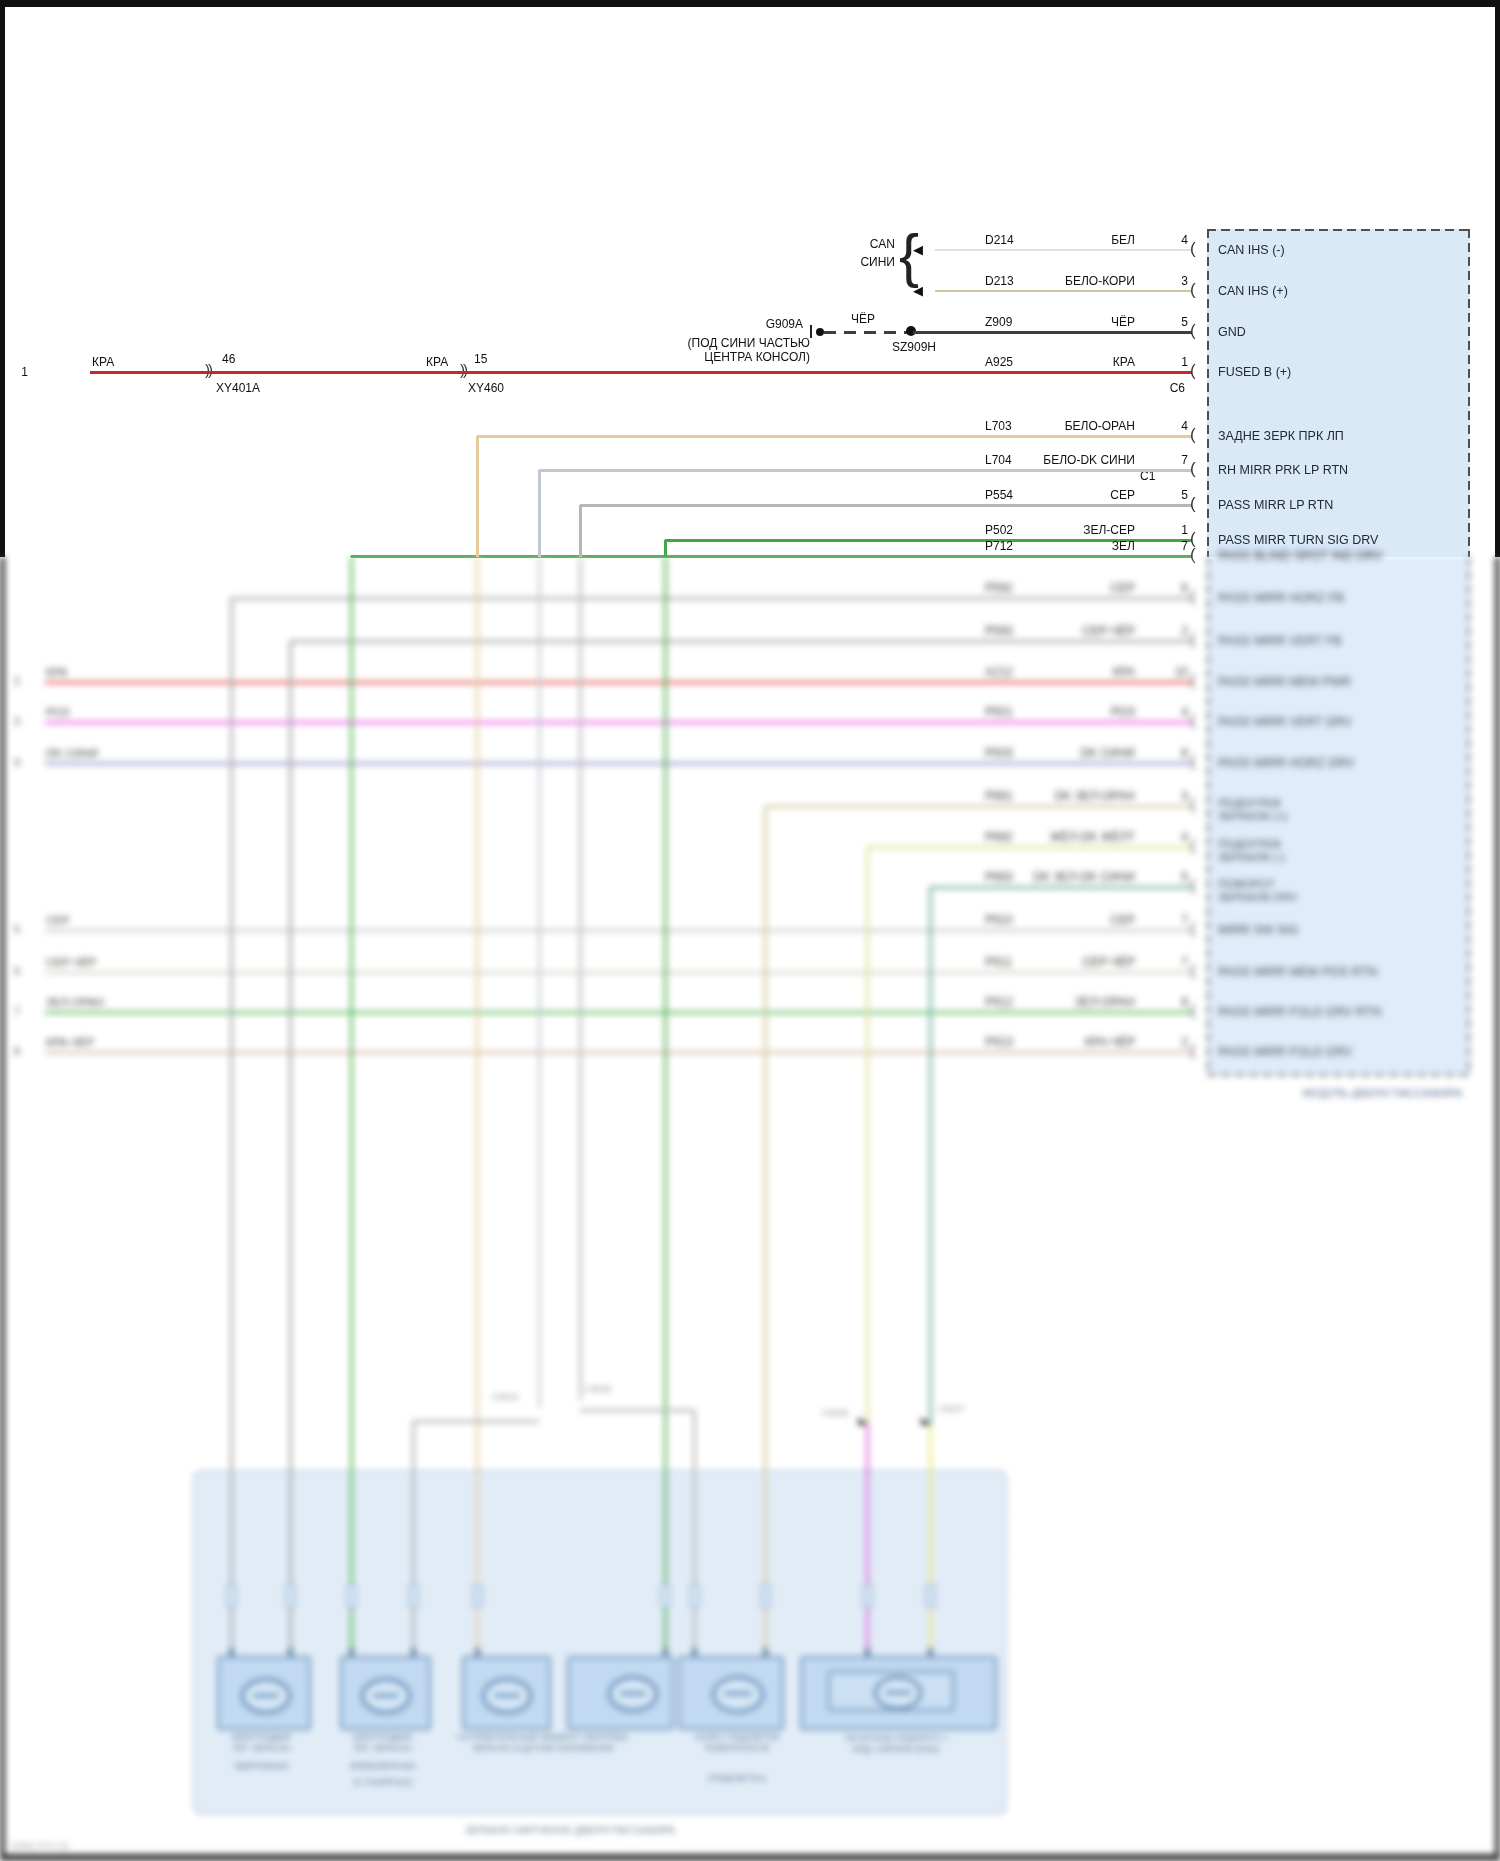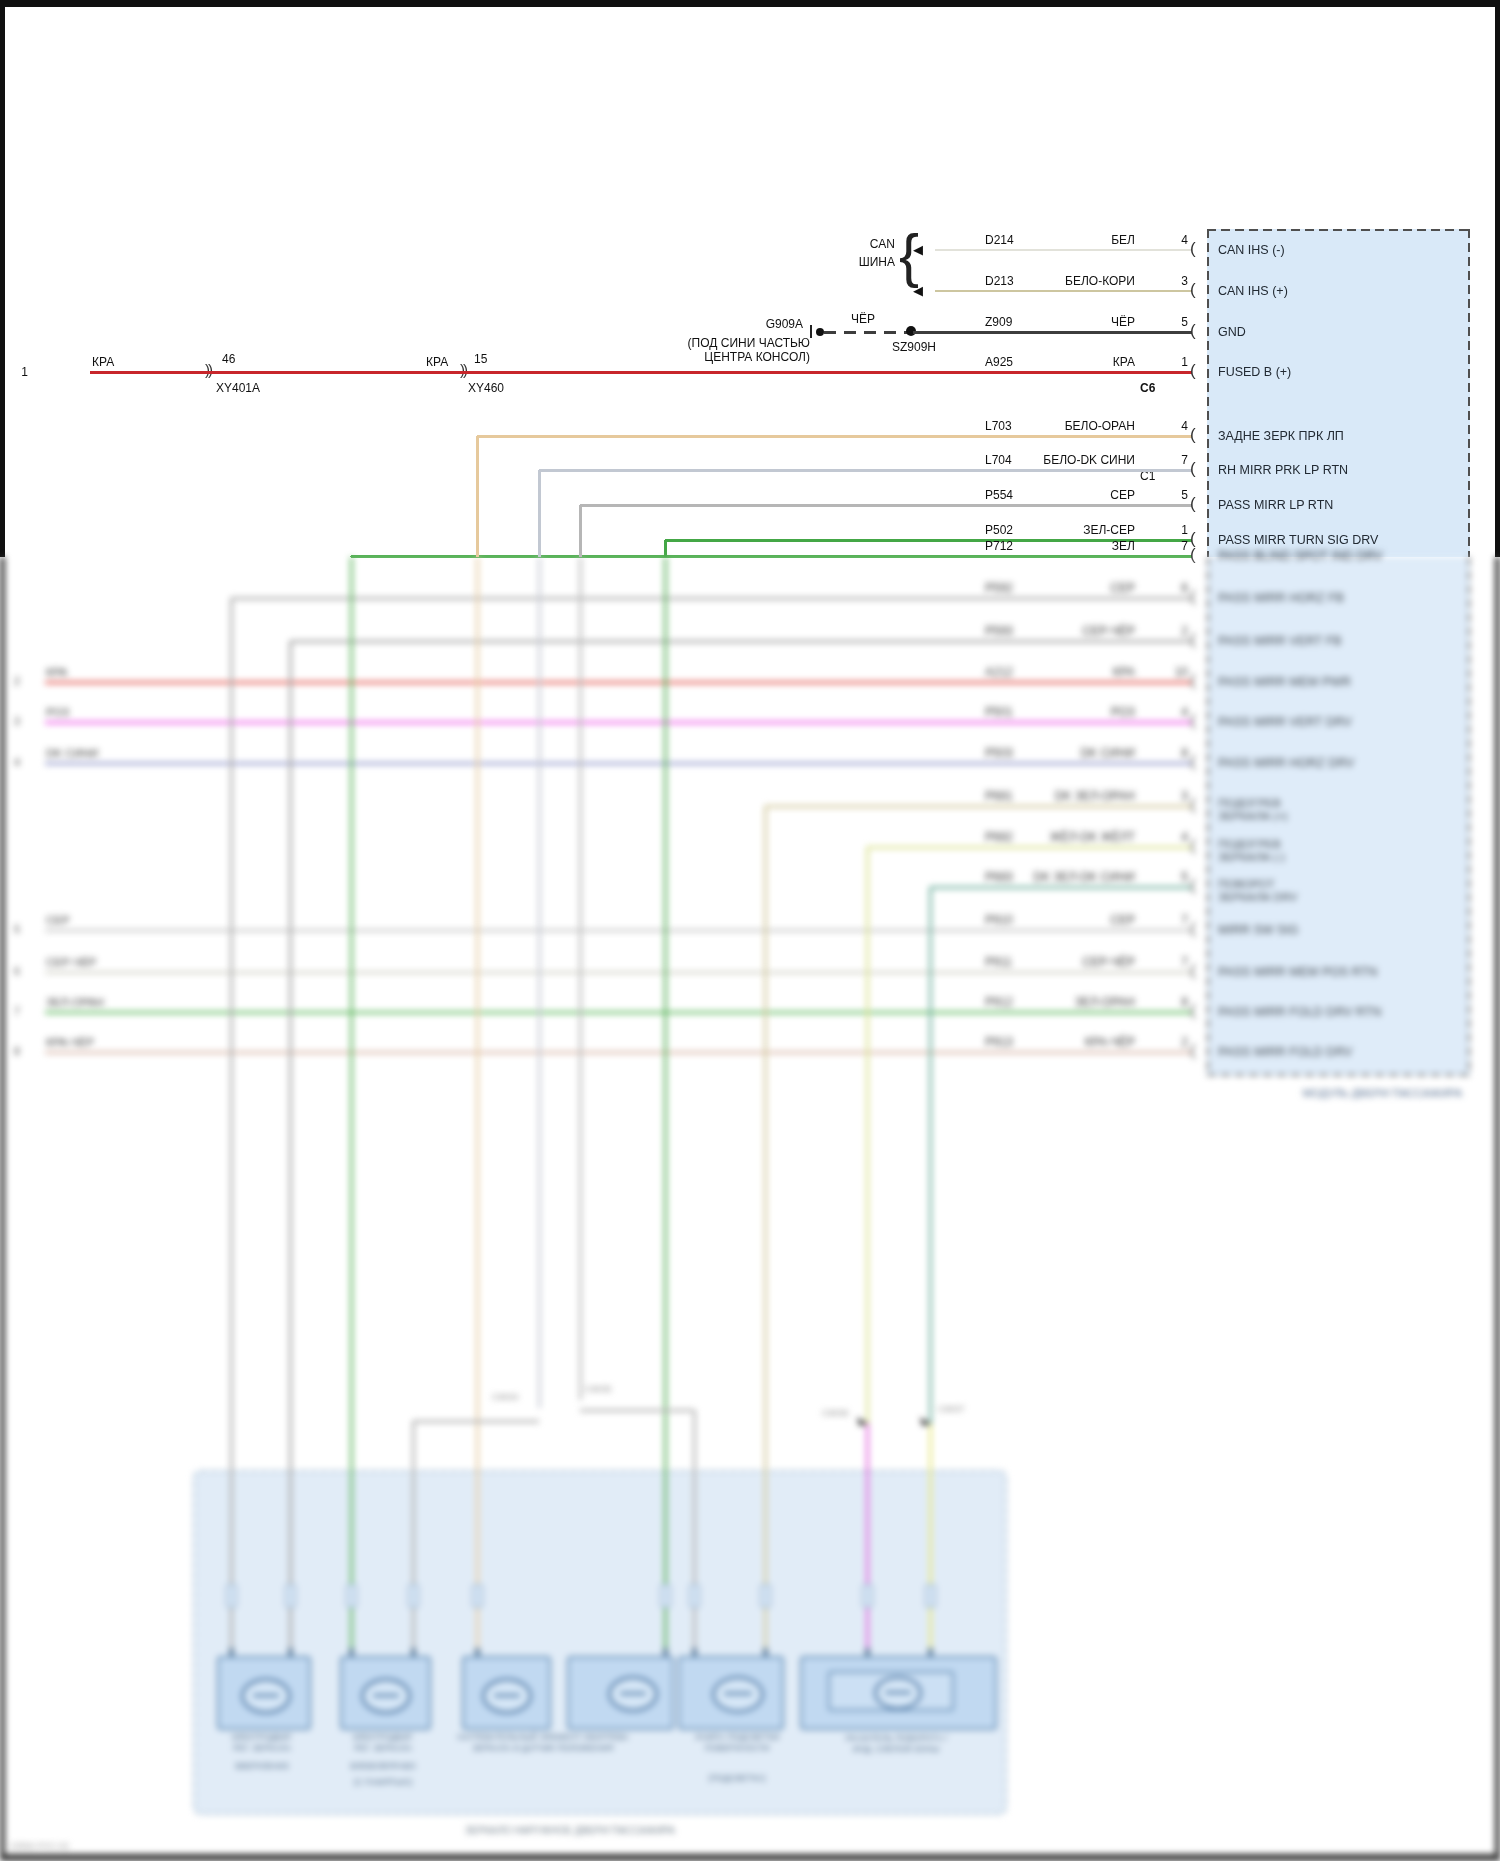--- a/index.html
+++ b/index.html
@@ -35,21 +35,21 @@
     <div class="abs" style="left:0;top:0;width:1500px;height:7px;background:#101010;"></div>
     <div class="abs" style="left:0;top:0;width:5px;height:557px;background:#101010;"></div>
     <div class="abs" style="left:1495px;top:0;width:5px;height:557px;background:#101010;"></div>
 
     <div class="abs" style="left:1207px;top:229px;width:263px;height:328px;background:#d9e9f8;"></div>
     <div class="dash-h" style="left:1207px;top:229px;width:263px;"></div>
     <div class="dash-v" style="left:1207px;top:229px;height:328px;"></div>
     <div class="dash-v" style="left:1468px;top:229px;height:328px;"></div>
 
     <div class="lbl" style="left:835px;top:237px;width:60px;text-align:right;">CAN</div>
-    <div class="lbl" style="left:828px;top:255px;width:67px;text-align:right;">ШИНА</div>
+    <div class="lbl" style="left:828px;top:255px;width:67px;text-align:right;">СИНИ</div>
     <div class="brace" style="left:899px;top:226px;">{</div>
 
     <div class="lbl" style="left:735px;top:317px;width:68px;text-align:right;">G909A</div>
     <div class="abs" style="left:810px;top:325px;width:2px;height:13px;background:#222;"></div>
     <div class="abs" style="left:816px;top:328px;width:8px;height:8px;background:#111;border-radius:50%;"></div>
     <div class="lbl" style="left:833px;top:312px;width:60px;text-align:center;">ЧЁР</div>
     <div class="blkdash" style="left:824px;top:331px;width:86px;"></div>
     <div class="abs" style="left:906px;top:326px;width:10px;height:10px;background:#111;border-radius:50%;"></div>
     <div class="lbl" style="left:874px;top:340px;width:80px;text-align:center;">SZ909H</div>
     <div class="lbl" style="left:640px;top:336px;width:170px;text-align:right;">(ПОД СИНИ ЧАСТЬЮ</div>
@@ -58,21 +58,21 @@
     <div class="lbl" style="left:10px;top:365px;width:18px;text-align:right;">1</div>
     <div class="lbl" style="left:92px;top:355px;">КРА</div>
     <div class="lbl" style="left:205px;top:363px;font-size:15px;letter-spacing:-2px;color:#333;">))</div>
     <div class="lbl" style="left:206px;top:352px;margin-left:16px;">46</div>
     <div class="lbl" style="left:216px;top:381px;">XY401A</div>
     <div class="lbl" style="left:426px;top:355px;">КРА</div>
     <div class="lbl" style="left:460px;top:363px;font-size:15px;letter-spacing:-2px;color:#333;">))</div>
     <div class="lbl" style="left:474px;top:352px;">15</div>
     <div class="lbl" style="left:468px;top:381px;">XY460</div>
 
-    <div class="lbl" style="left:1140px;top:381px;width:45px;text-align:left;font-weight:bold;">C6</div>
+    <div class="lbl" style="left:1140px;top:381px;width:45px;text-align:right;">C6</div>
     <div class="lbl" style="left:1140px;top:469px;width:45px;text-align:left;">C1</div>
 
     <div id="sharp-gen">
         <div class="wire" style="left: 935px; top: 249px; width: 257px; height: 2px; background: rgb(226, 226, 218);"></div>
         <div class="lbl" style="left: 985px; top: 233px; width: 70px;">D214</div>
         <div class="lbl" style="left: 1020px; top: 233px; width: 115px; text-align: right;">БЕЛ</div>
         <div class="lbl" style="left: 1130px; top: 233px; width: 58px; text-align: right;">4</div>
         <div class="pinarc" style="left: 1190px; top: 239px;">(</div>
         <div class="arrow" style="left: 913px; top: 242px;">◀</div>
         <div class="boxlbl" style="left: 1218px; top: 243px;">CAN IHS (-)</div>

